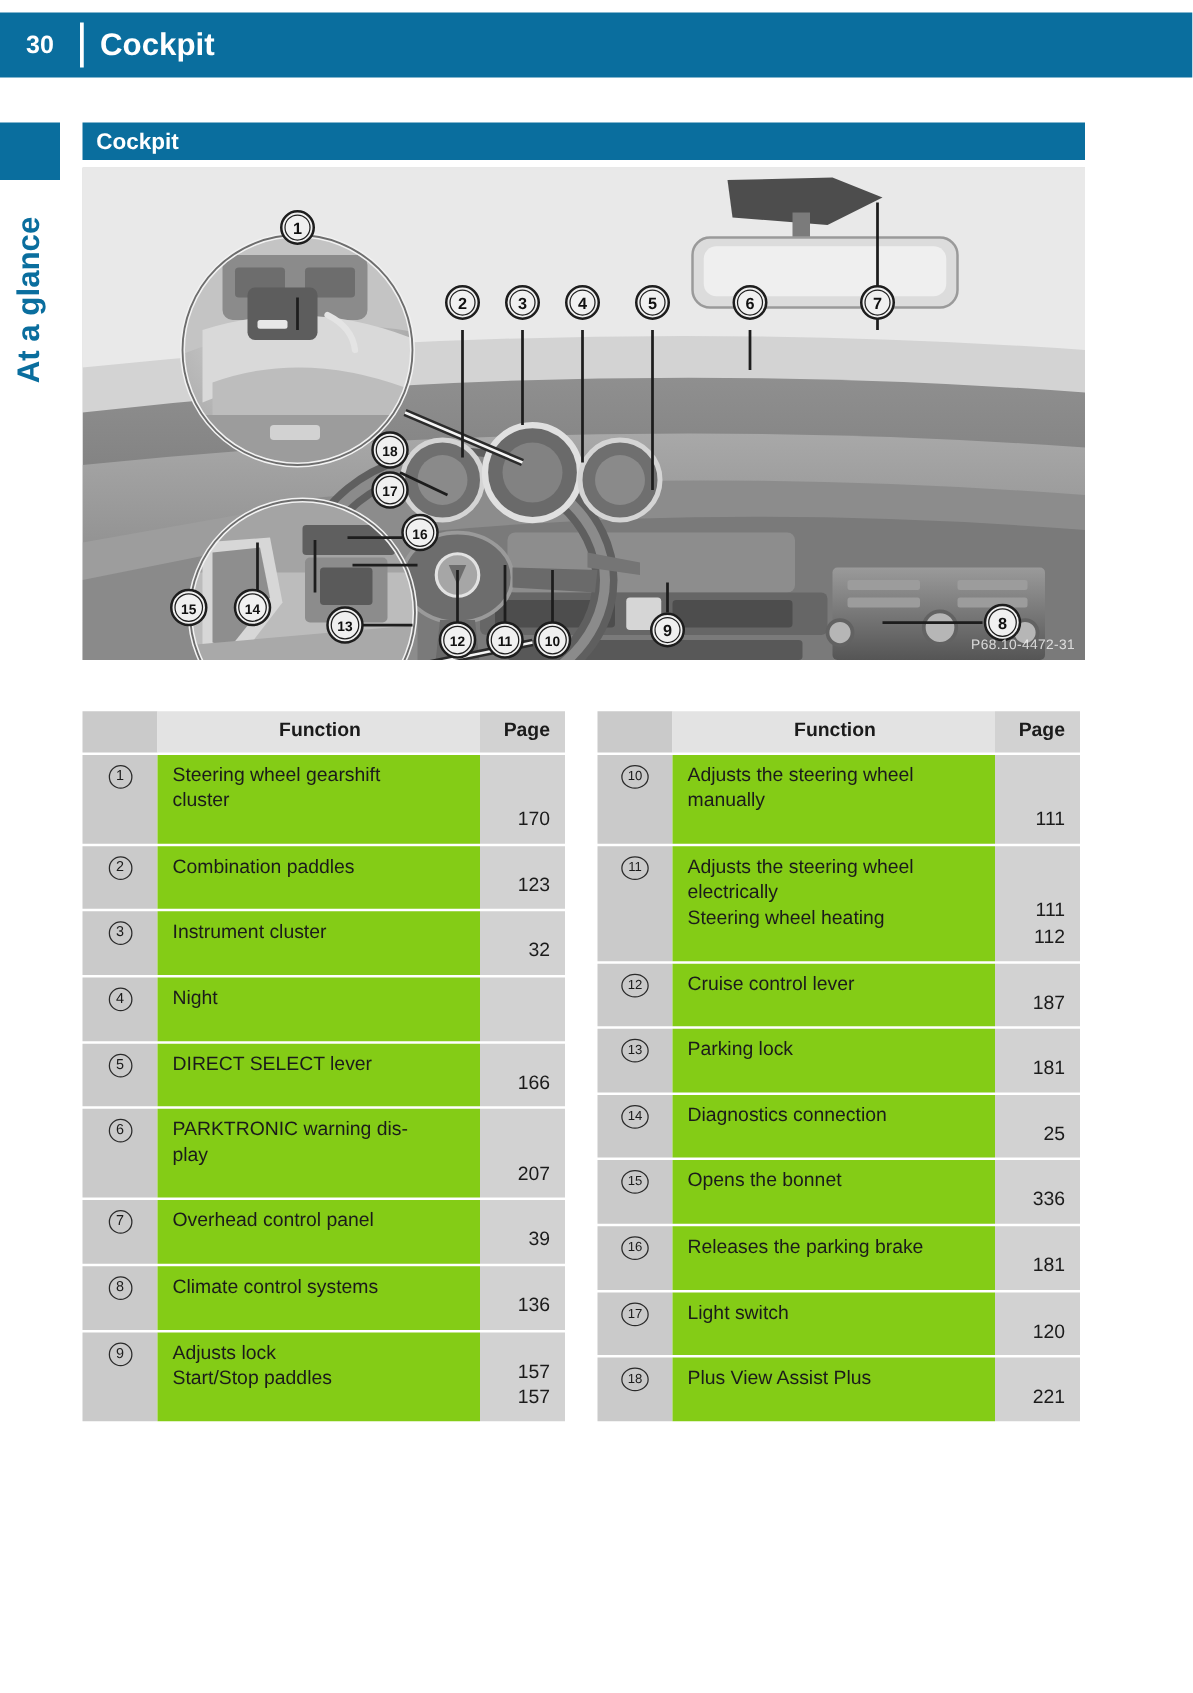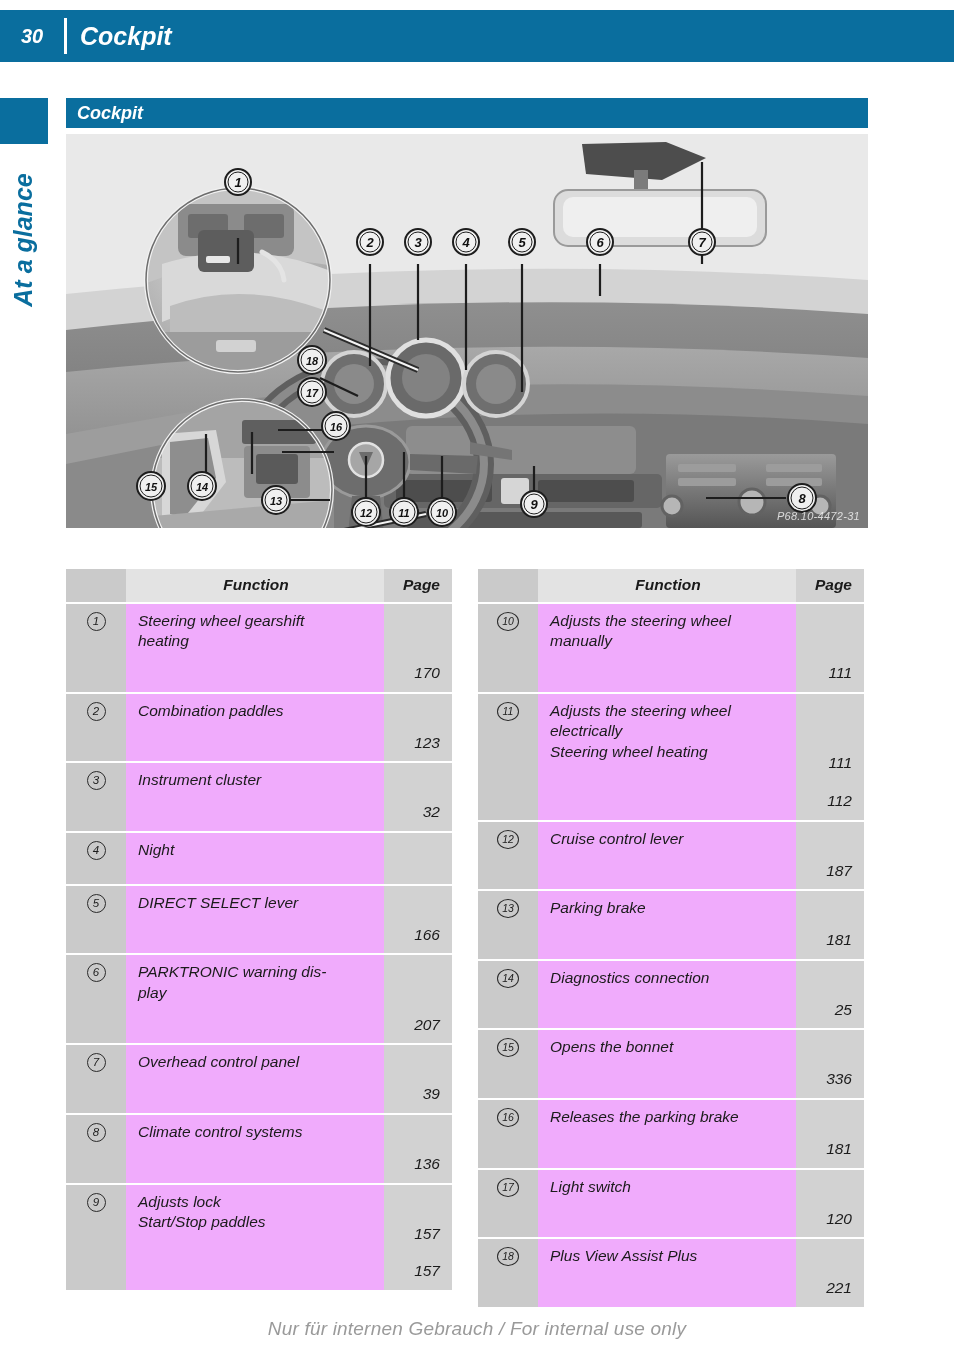--- a/index.html
+++ b/index.html
@@ -2,21 +2,21 @@
 <html><head>
 <meta charset="utf-8">
 <style>
   * { box-sizing: border-box; margin: 0; padding: 0; }
   html, body {
     width: 954px; height: 1354px;
     background: #ffffff;
     font-family: "Liberation Sans", sans-serif;
     overflow: hidden;
   }
-  .page { position: relative; width: 954px; height: 1204px; background: #fff; font-style: italic; }
+  .page { position: relative; width: 954px; height: 1204px; background: #fff; }
 
   
   .run-head {
     position: absolute; left: 0; top: 10px; width: 954px; height: 52px;
     background: #0a6e9e;
   }
   .run-head-num {
     position: absolute; left: 0; top: 0; width: 64px; height: 52px;
     color: #fff; font-size: 20px; font-weight: bold;
     display: flex; align-items: center; justify-content: center;
@@ -74,21 +74,21 @@
   .tbl {
     position: absolute; top: 567px; width: 386px;
     border-collapse: separate; border-spacing: 0 2px;
     font-size: 15.5px; color: #1b1b1b;
   }
   .tbl.left  { left: 66px; }
   .tbl.right { left: 478px; }
 
   .tbl .c-num  { width: 60px;  background: #cacaca; text-align: center;
                  vertical-align: top; padding: 7px 0 8px 0; }
-  .tbl .c-fn   { background: #f0abfc; padding: 7px 10px 8px 12px;
+  .tbl .c-fn   { background: #84cc16; padding: 7px 10px 8px 12px;
                  vertical-align: top; line-height: 1.33; }
   .tbl .c-pg   { width: 68px; background: #d2d2d2; text-align: right;
                  padding: 22px 12px 8px 0; vertical-align: bottom;
                  white-space: nowrap; }
 
   .tbl thead .c-num { background: #cacaca; }
   .tbl thead .c-fn  { background: #e3e3e3; font-weight: bold; font-size: 15.5px;
                       padding-top: 6px; padding-bottom: 6px; }
   .tbl thead .c-pg  { background: #d2d2d2; font-weight: bold; font-size: 15.5px;
                       padding-top: 6px; padding-bottom: 6px; vertical-align: middle; }
@@ -96,21 +96,21 @@
   .circ {
     display: inline-block;
     width: 19px; height: 19px; line-height: 17px;
     border: 1.3px solid #2a2a2a; border-radius: 50%;
     font-size: 11.5px; text-align: center; color: #1b1b1b;
     font-family: "Liberation Sans", sans-serif;
   }
   .circ.wide { width: 22px; height: 19px; border-radius: 50%; font-size: 10.5px; }
 
   .fn-line { display: block; }
-  .pg-line { display: block; line-height: 1.33; margin-top: 17px; }
+  .pg-line { display: block; line-height: 1.33; }
   .pg-spacer { display: block; line-height: 1.33; visibility: hidden; }
 
   
   .footer {
     position: absolute; left: 0; top: 1318px; width: 954px;
     text-align: center; font-size: 19px; color: #9a9a9a;
     letter-spacing: .2px;
   }
 </style>
 </head>
@@ -380,21 +380,21 @@
           <th class="c-num"></th>
           <th class="c-fn">Function</th>
           <th class="c-pg">Page</th>
         </tr>
       </thead>
       <tbody>
         <tr>
           <td class="c-num"><span class="circ">1</span></td>
           <td class="c-fn">
             <span class="fn-line">Steering wheel gearshift</span>
-            <span class="fn-line">heating</span>
+            <span class="fn-line">cluster</span>
           </td>
           <td class="c-pg">
             <span class="pg-spacer">&nbsp;</span>
             <span class="pg-line">170</span>
           </td>
         </tr>
         <tr>
           <td class="c-num"><span class="circ">2</span></td>
           <td class="c-fn">
             <span class="fn-line">Combination paddles</span>
@@ -510,21 +510,21 @@
           <td class="c-fn">
             <span class="fn-line">Cruise control lever</span>
           </td>
           <td class="c-pg">
             <span class="pg-line">187</span>
           </td>
         </tr>
         <tr>
           <td class="c-num"><span class="circ wide">13</span></td>
           <td class="c-fn">
-            <span class="fn-line">Parking brake</span>
+            <span class="fn-line">Parking lock</span>
           </td>
           <td class="c-pg">
             <span class="pg-line">181</span>
           </td>
         </tr>
         <tr>
           <td class="c-num"><span class="circ wide">14</span></td>
           <td class="c-fn">
             <span class="fn-line">Diagnostics connection</span>
           </td>
@@ -564,14 +564,13 @@
           <td class="c-fn">
             <span class="fn-line">Plus View Assist Plus</span>
           </td>
           <td class="c-pg">
             <span class="pg-line">221</span>
           </td>
         </tr>
       </tbody>
     </table>
 
-  <div class="footer">Nur für internen Gebrauch / For internal use only</div>
 </div>
 
 </body></html>

